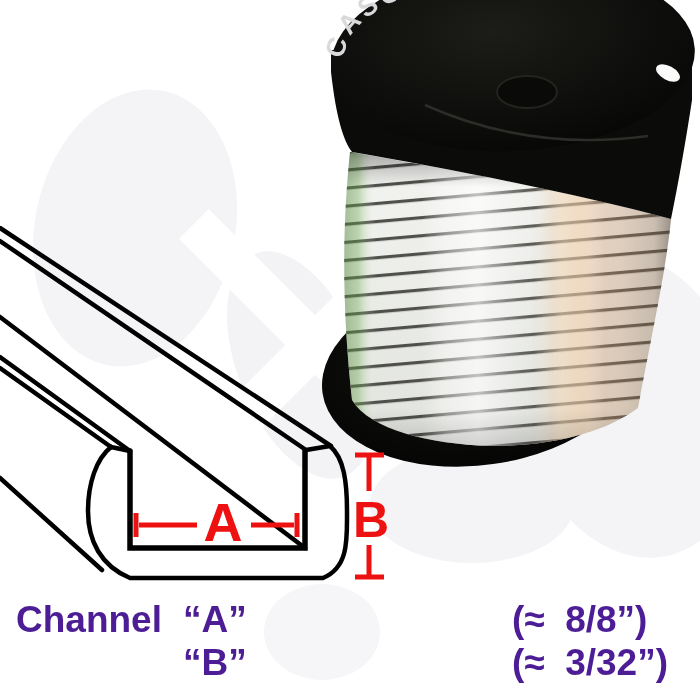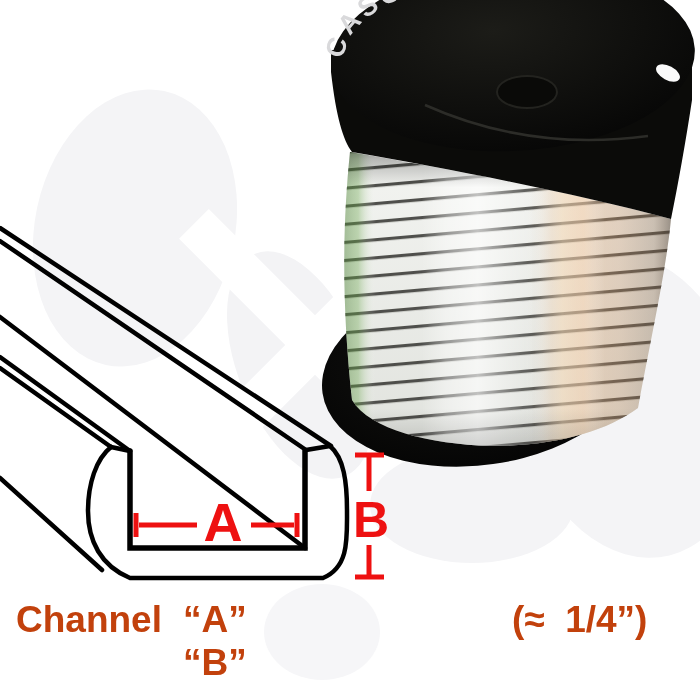--- a/index.html
+++ b/index.html
@@ -5,21 +5,21 @@
   html,body{margin:0;padding:0;}
   body{
     width:700px;height:700px;position:relative;overflow:hidden;
     background:#ffffff;
     font-family:"Liberation Sans", sans-serif;
   }
   #stage{position:absolute;left:0;top:0;width:700px;height:700px;}
   svg text{font-family:"Liberation Sans", sans-serif;}
   .spec-row{
     position:absolute;left:0;width:688px;height:44px;
-    font-weight:bold;font-size:37px;color:#c2410c;line-height:44px;
+    font-weight:bold;font-size:37px;color:#4c1d95;line-height:44px;
   }
   .spec-row span{position:absolute;top:0;white-space:pre;}
   .col-label{left:16px;}
   .col-letter{left:183px;}
   .col-value{left:350px;}
   .col-approx{left:512px;}
 </style>
 </head>
 <body>
 
@@ -147,19 +147,20 @@
   </g>
   <text x="223" y="541" text-anchor="middle" font-size="54" font-weight="bold" fill="#ee1111">A</text>
   <text x="371" y="537" text-anchor="middle" font-size="50" font-weight="bold" fill="#ee1111">B</text>
 </svg>
 
 
 <div>
   <div class="spec-row" style="top:598px;">
     <span class="col-label">Channel</span>
     <span class="col-letter">“A”</span>
-    <span class="col-approx">(≈  1/4”)</span>
+    <span class="col-approx">(≈  8/8”)</span>
   </div>
   <div class="spec-row" style="top:641px;">
     <span class="col-letter">“B”</span>
+    <span class="col-approx">(≈  3/32”)</span>
   </div>
 </div>
 </div>
 
 </body></html>

